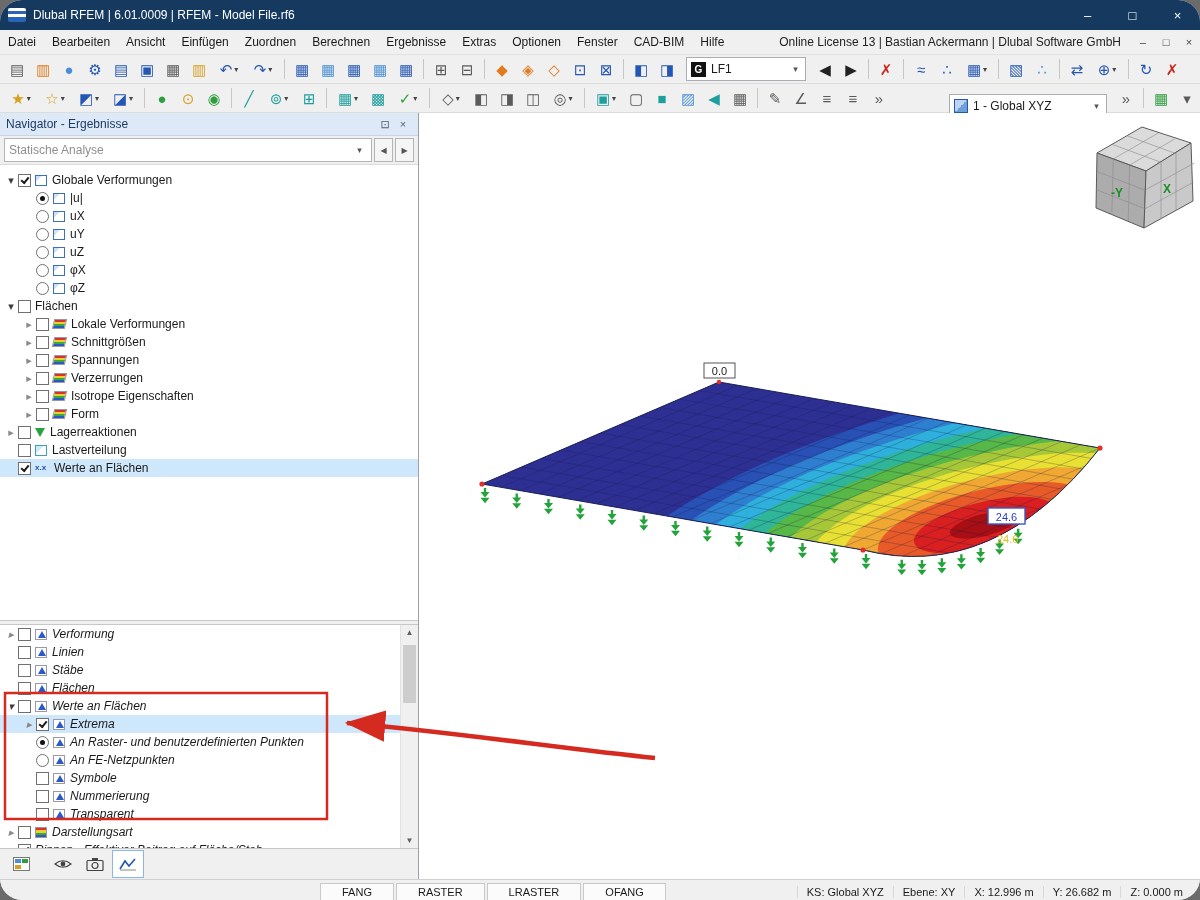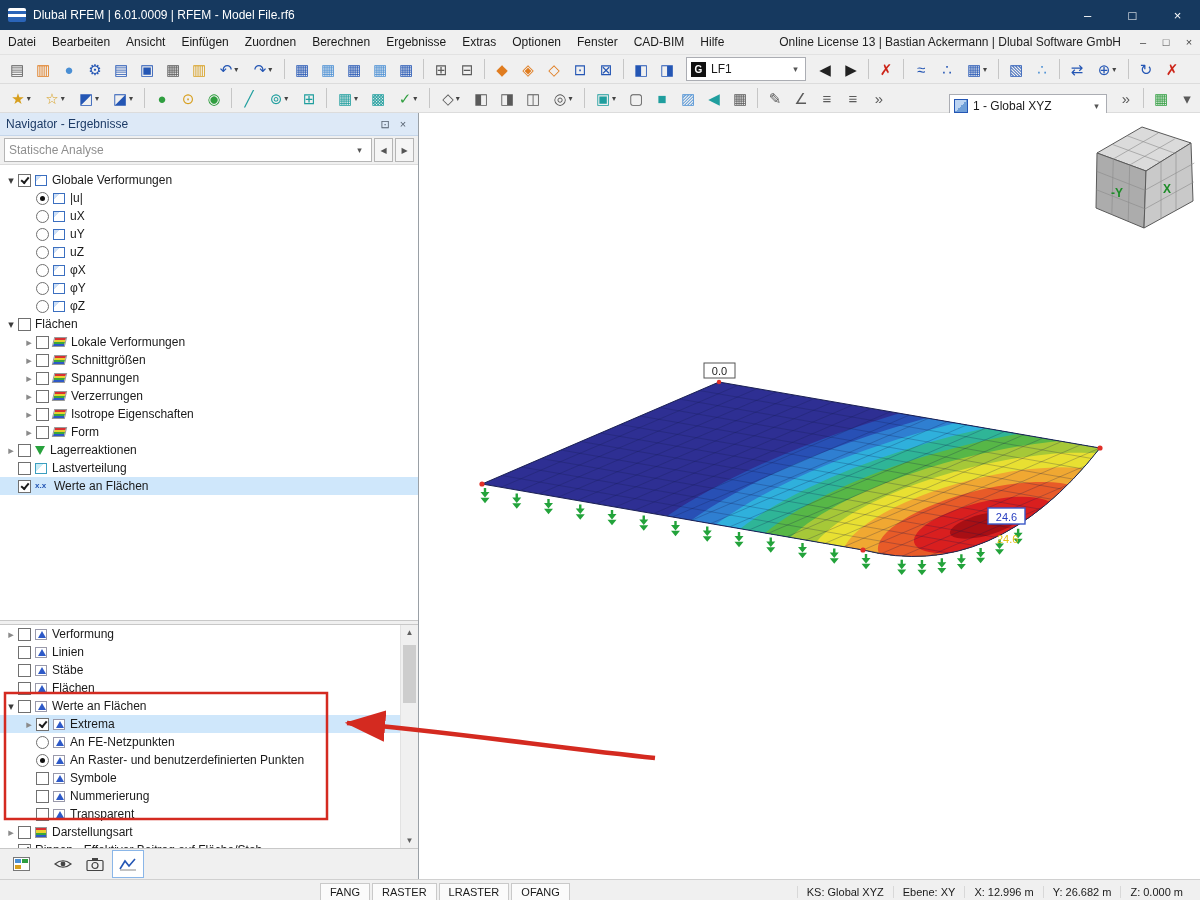--- a/index.html
+++ b/index.html
@@ -1,17 +1,17 @@
 <!DOCTYPE html>
 <html><head>
 <meta charset="utf-8">
 <style>
   html,body{margin:0;padding:0;background:#6b6b6b;}
   .app{width:1200px;height:900px;position:relative;overflow:hidden;background:#f0f0f0;
-       font-family:"Liberation Sans",sans-serif;font-size:12px;color:#1a1a1a;user-select:none;}
+       font-family:"Liberation Sans",sans-serif;font-size:12px;color:#1a1a1a;user-select:none;border-radius:22px;}
   
   .titlebar{height:30px;background:#16395f;display:flex;align-items:center;color:#fff;}
   .logo{width:18px;height:14px;margin:0 7px 0 8px;border-radius:2px;
         background:linear-gradient(180deg,#ffffff 0 3px,#2a64b8 3px 6px,#ffffff 6px 9px,#2a64b8 9px);}
   .titlebar .title{flex:1;font-size:12px;white-space:nowrap;overflow:hidden;}
   .win-btn{width:45px;height:30px;display:flex;align-items:center;justify-content:center;font-size:13px;color:#fff;}
   
   .menubar{height:24px;display:flex;align-items:center;background:#f0f0f0;border-bottom:1px solid #e2e2e2;}
   .menu-item{padding:0 8px;height:24px;display:flex;align-items:center;}
   .menu-right{margin-left:auto;display:flex;align-items:center;color:#222;}
@@ -43,21 +43,21 @@
               padding:0 6px;color:#1d3b66;}
   .nav-header .t{flex:1;}
   .nav-hicon{width:18px;text-align:center;color:#55606e;font-size:11px;}
   .analysis-row{height:28px;display:flex;align-items:center;background:#f0f0f0;border-bottom:1px solid #dcdcdc;padding:0 4px;}
   .analysis-combo{flex:1;height:22px;border:1px solid #b5b5b5;background:#fff;color:#8f8f8f;
                   display:flex;align-items:center;padding:0 4px;}
   .nav-btn{width:17px;height:22px;border:1px solid #b5b5b5;background:#f5f5f5;display:flex;align-items:center;
            justify-content:center;font-size:8px;color:#555;margin-left:2px;}
   .tree-top{flex:1;padding-top:6px;overflow:hidden;background:#fff;}
   .tree-divider{height:3px;background:#f0f0f0;border-top:1px solid #c8c8c8;border-bottom:1px solid #c8c8c8;}
-  .tree-bottom-wrap{height:223px;position:relative;background:#fff;}
+  .tree-bottom-wrap{height:223px;position:relative;background:#fff;font-style:italic;}
   .tree-bottom{height:223px;overflow:hidden;padding-right:17px;}
   .scrollbar{position:absolute;right:0;top:0;bottom:0;width:17px;background:#f0f0f0;border-left:1px solid #e2e2e2;
              display:flex;flex-direction:column;align-items:center;font-size:8px;color:#606060;}
   .sb-btn{height:15px;width:17px;display:flex;align-items:center;justify-content:center;}
   .sb-track{flex:1;width:17px;position:relative;}
   .sb-thumb{position:absolute;top:5px;left:2px;width:13px;height:58px;background:#cdcdcd;}
   .nav-tabs{height:30px;border-top:1px solid #c8c8c8;background:#f0f0f0;display:flex;align-items:center;padding-left:6px;}
   .nav-tab{width:30px;height:26px;display:flex;align-items:center;justify-content:center;margin-right:2px;}
   .nav-tab.first{margin-right:12px;}
   .nav-tab.active{background:#fff;border:1px solid #8ab6e8;}
@@ -88,21 +88,21 @@
   .ico-chart::after{content:"";position:absolute;left:2px;bottom:1px;width:0;height:0;
       border-left:4px solid transparent;border-right:4px solid transparent;border-bottom:7px solid #2d59c8;}
   
   .viewport{flex:1;background:#fff;position:relative;}
   #viewport-svg{position:absolute;left:0;top:0;}
   #mesh-group path{stroke:#141a4a;stroke-width:0.5;opacity:0.5;fill:none;}
   
   .statusbar{height:24px;background:#f0f0f0;border-top:1px solid #d0d0d0;display:flex;align-items:center;
              font-size:11px;padding:0 8px;box-sizing:border-box;}
   .status-spacer{width:312px;flex:none;}
-  .snap-toggle{padding:2px 9px;background:#fbfbfb;border:1px solid #c9c9c9;margin-right:2px;}
+  .snap-toggle{padding:2px 21px;background:#fbfbfb;border:1px solid #c9c9c9;margin-right:2px;}
   .status-right{margin-left:auto;display:flex;align-items:center;}
   .status-field{padding:0 9px;border-left:1px solid #d8d8d8;white-space:nowrap;}
   
   #annotation-overlay{position:absolute;left:0;top:0;z-index:60;pointer-events:none;}
 </style>
 </head>
 <body>
 
 <div class="app">
 
@@ -555,26 +555,20 @@
             <span class="lbl">uZ</span>
           </div>
 
           <div class="tree-row ind-1">
             <span class="exp"></span>
             <span class="ctl ctl-rad"></span>
             <span class="ico ico-plate"></span>
             <span class="lbl">φX</span>
           </div>
 
-          <div class="tree-row ind-1">
-            <span class="exp"></span>
-            <span class="ctl ctl-rad"></span>
-            <span class="ico ico-plate"></span>
-            <span class="lbl">φY</span>
-          </div>
 
           <div class="tree-row ind-1">
             <span class="exp"></span>
             <span class="ctl ctl-rad"></span>
             <span class="ico ico-plate"></span>
             <span class="lbl">φZ</span>
           </div>
 
           <div class="tree-row">
             <span class="exp exp-down"></span>
@@ -689,30 +683,30 @@
 
             <div class="tree-row ind-1 sel">
               <span class="exp exp-right"></span>
               <span class="ctl ctl-chk-on"></span>
               <span class="ico ico-chart"></span>
               <span class="lbl">Extrema</span>
             </div>
 
             <div class="tree-row ind-1">
               <span class="exp"></span>
-              <span class="ctl ctl-rad"></span>
-              <span class="ico ico-chart"></span>
-              <span class="lbl">An FE-Netzpunkten</span>
+              <span class="ctl ctl-rad-on"></span>
+              <span class="ico ico-chart"></span>
+              <span class="lbl">An Raster- und benutzerdefinierten Punkten</span>
             </div>
 
             <div class="tree-row ind-1">
               <span class="exp"></span>
-              <span class="ctl ctl-rad-on"></span>
-              <span class="ico ico-chart"></span>
-              <span class="lbl">An Raster- und benutzerdefinierten Punkten</span>
+              <span class="ctl ctl-rad"></span>
+              <span class="ico ico-chart"></span>
+              <span class="lbl">An FE-Netzpunkten</span>
             </div>
 
             <div class="tree-row ind-1">
               <span class="exp"></span>
               <span class="ctl ctl-chk"></span>
               <span class="ico ico-chart"></span>
               <span class="lbl">Symbole</span>
             </div>
 
             <div class="tree-row ind-1">

